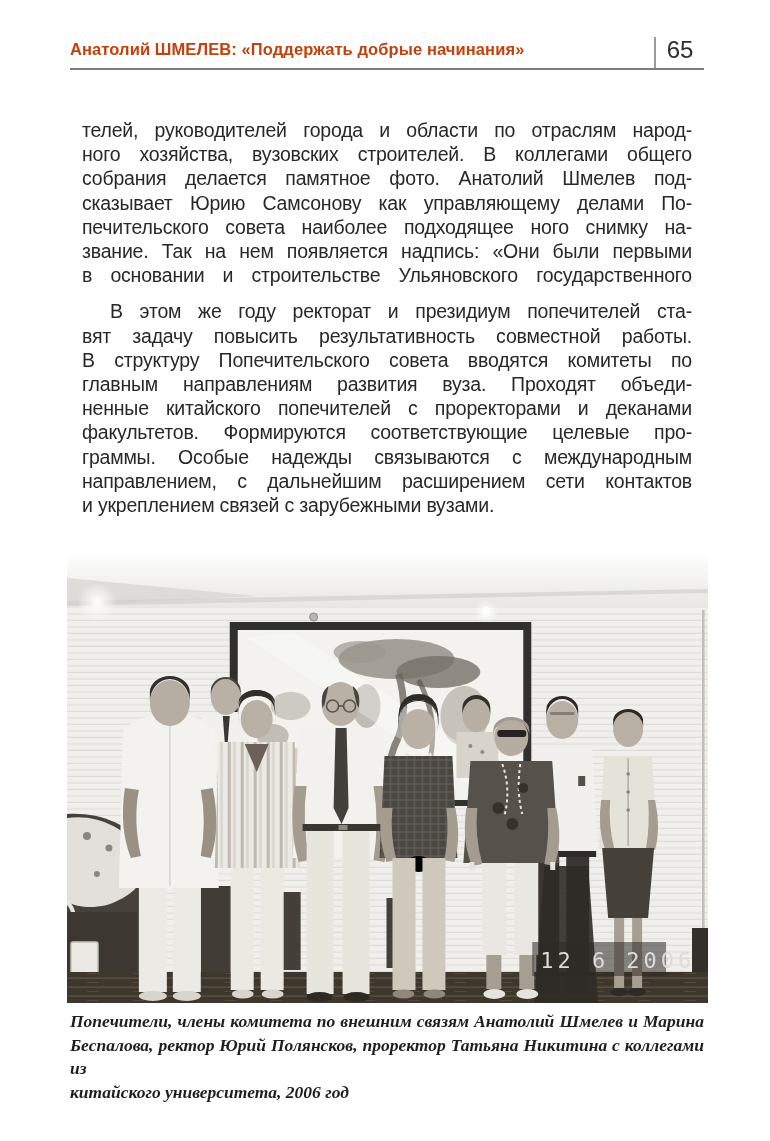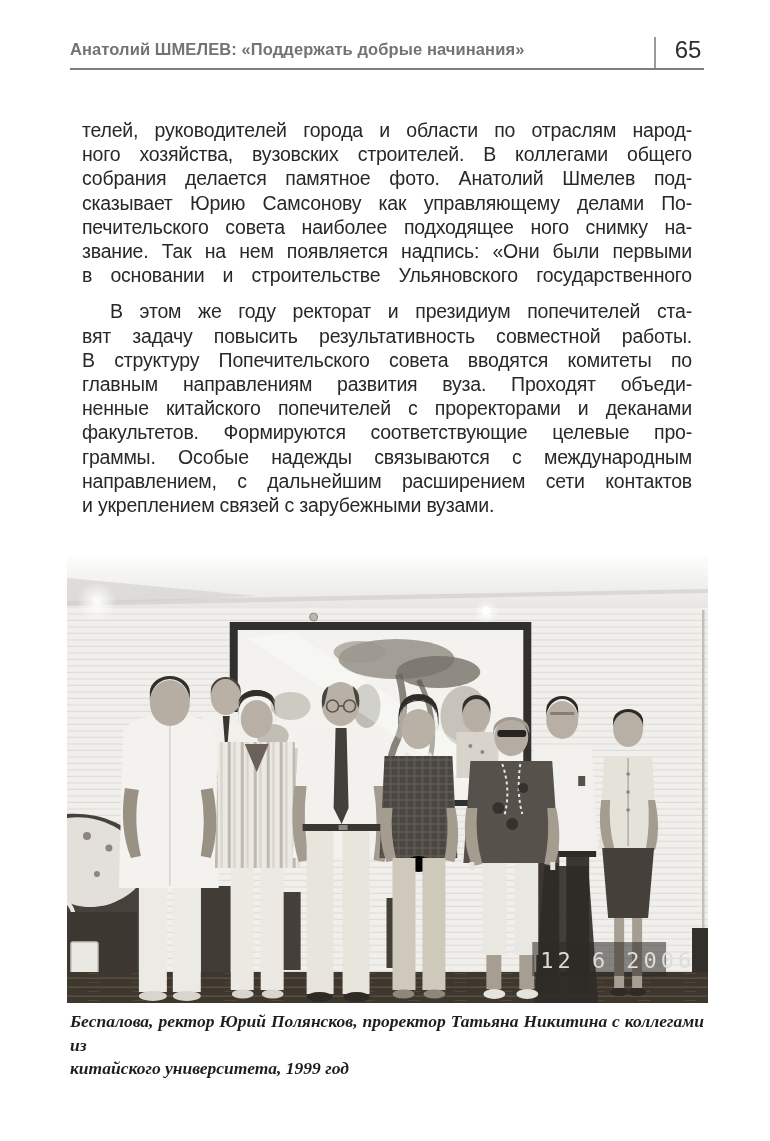--- a/index.html
+++ b/index.html
@@ -7,29 +7,29 @@
     position:relative;
     width:770px;height:1141px;
     background:#ffffff;
     font-family:"Liberation Sans","DejaVu Sans",sans-serif;
     overflow:hidden;
   }
   
   .running-head{
     position:absolute;left:70px;top:40px;width:574px;
     font-size:16.5px;font-weight:bold;letter-spacing:.1px;
-    color:#737373;white-space:nowrap;
+    color:#c2410c;white-space:nowrap;
   }
   .head-divider{
     position:absolute;left:654px;top:37px;width:2px;height:31px;
     background:#9a9a9a;
   }
   .page-number{
     position:absolute;left:656px;top:36px;width:48px;
-    text-align:center;font-size:24px;font-weight:500;color:#2e2e2e;margin-left:8px;
+    text-align:center;font-size:24px;font-weight:500;color:#2e2e2e;
   }
   .head-rule{
     position:absolute;left:70px;top:68px;width:634px;height:2px;
     background:#7d7d7d;
   }
   
   .article{
     position:absolute;left:70px;top:106px;width:634px;
     font-size:19.5px;line-height:24.2px;color:#282828;
     letter-spacing:-0.2px;
@@ -293,17 +293,18 @@
       </g>
 
       <g>
         <rect x="466" y="386" width="134" height="34" fill="#2e2a26" opacity="0.55"></rect>
         <text x="474" y="412" font-family="'DejaVu Sans Mono','Liberation Mono',monospace" font-size="22" letter-spacing="4" fill="#dcdcda">12 6 2006</text>
       </g>
     </svg>
   </div>
 
   <div class="caption">
+      <div class="cline">Попечители, члены комитета по внешним связям Анатолий Шмелев и Марина</div>
       <div class="cline">Беспалова, ректор Юрий Полянсков, проректор Татьяна Никитина с коллегами из</div>
-      <div class="cline last">китайского университета, 1999 год</div>
+      <div class="cline last">китайского университета, 2006 год</div>
     </div>
 
 </div>
 
 </body></html>

